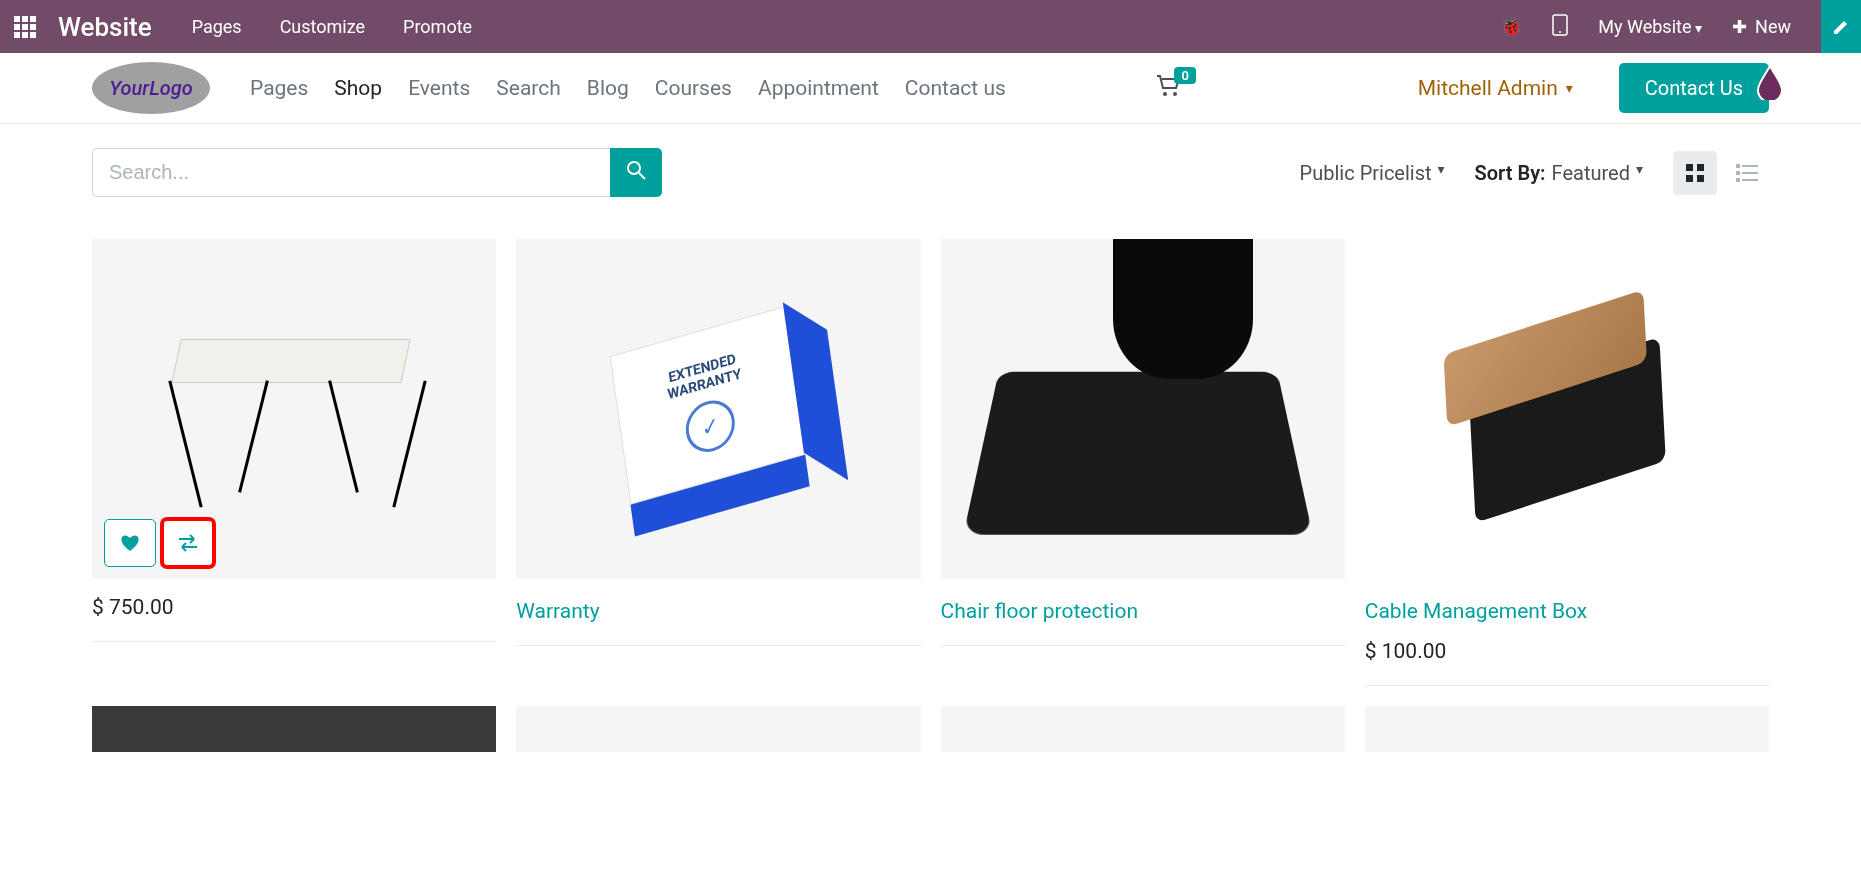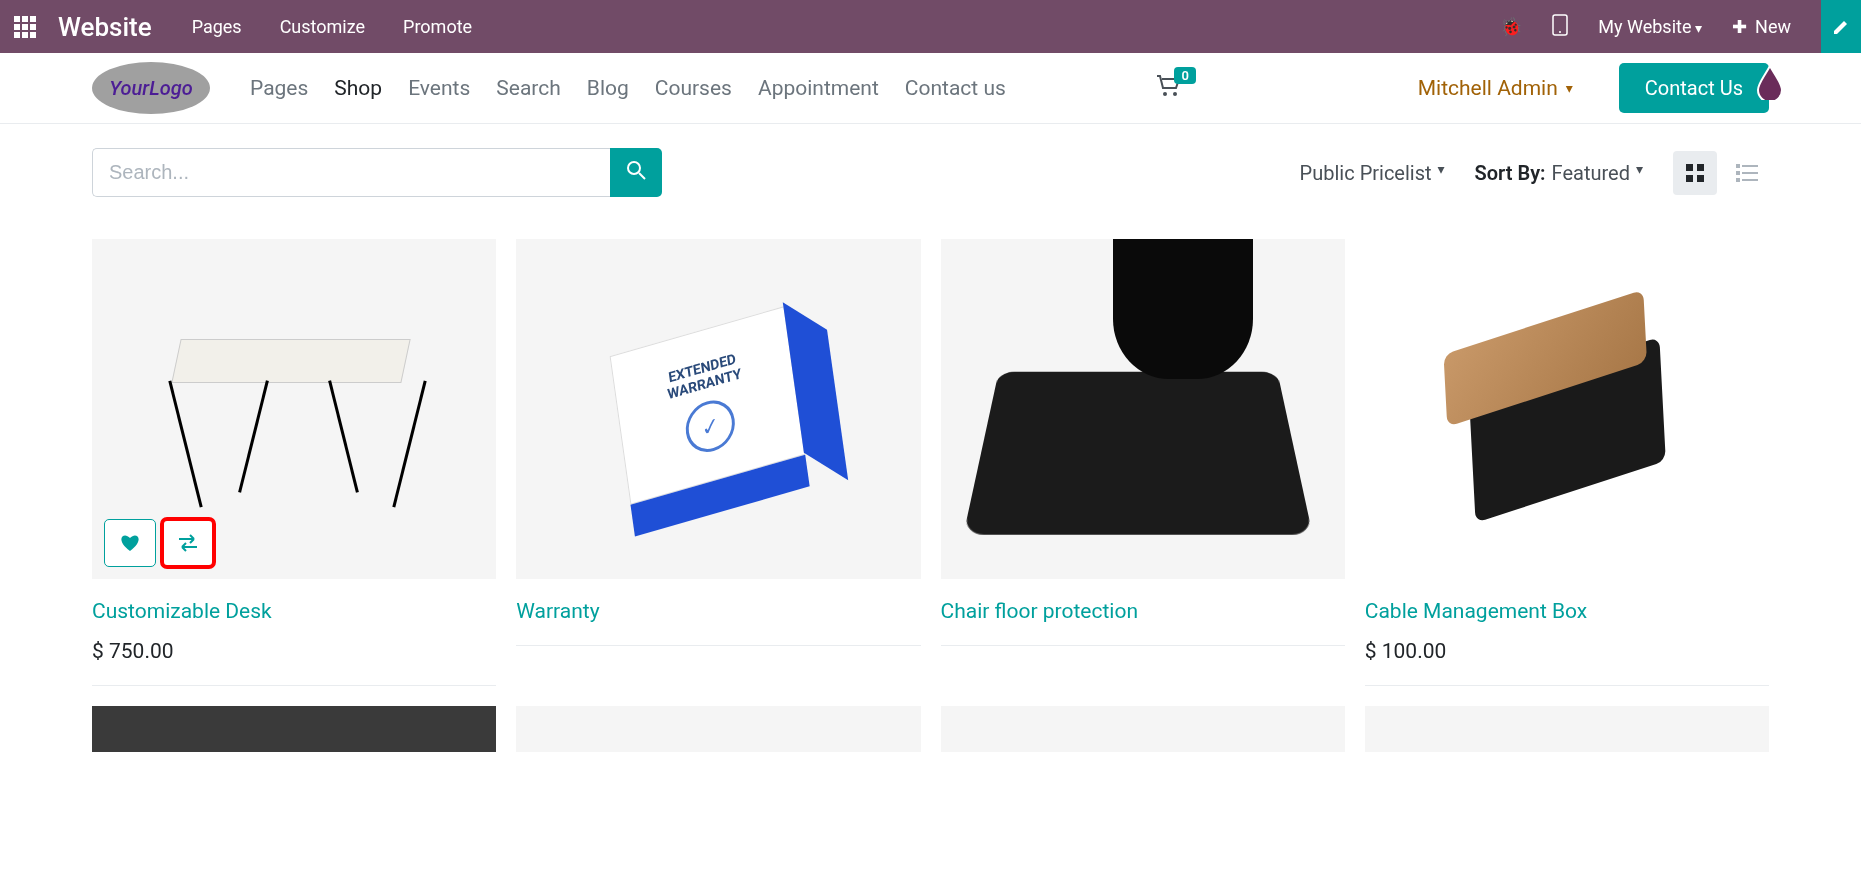--- a/index.html
+++ b/index.html
@@ -205,21 +205,20 @@
             </svg>
         </div>
         <div class="actbtn highlighted">
           <svg width="22" height="18" viewBox="0 0 22 18">
               <path d="M2 5 H17 M17 5 L13 1 M17 5 L13 9" stroke="#00a09d" stroke-width="2" fill="none"></path>
               <path d="M20 13 H5 M5 13 L9 9 M5 13 L9 17" stroke="#00a09d" stroke-width="2" fill="none"></path>
             </svg>
         </div>
       </div>
     </div>
-    <div class="title">Customizable Desk</div>
     <div class="price">$ 750.00</div>
     <div class="divider"></div>
   </div>
 
   <div class="card">
     <div class="img">
       <div class="ph-box">
         <div class="face">
             <div class="t1">EXTENDED</div>
             <div class="t1">WARRANTY</div>

